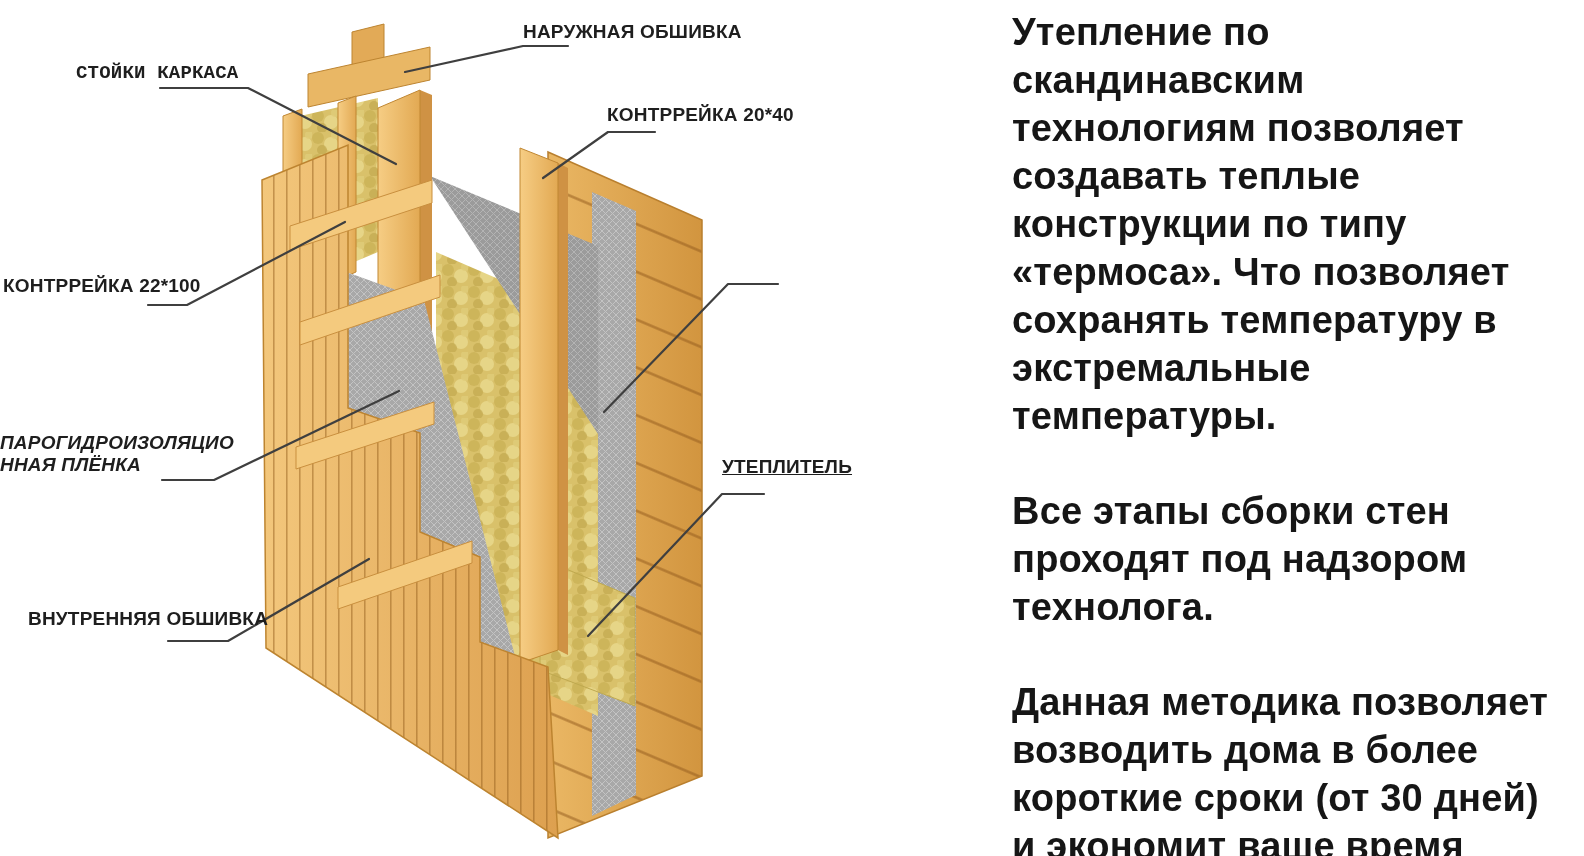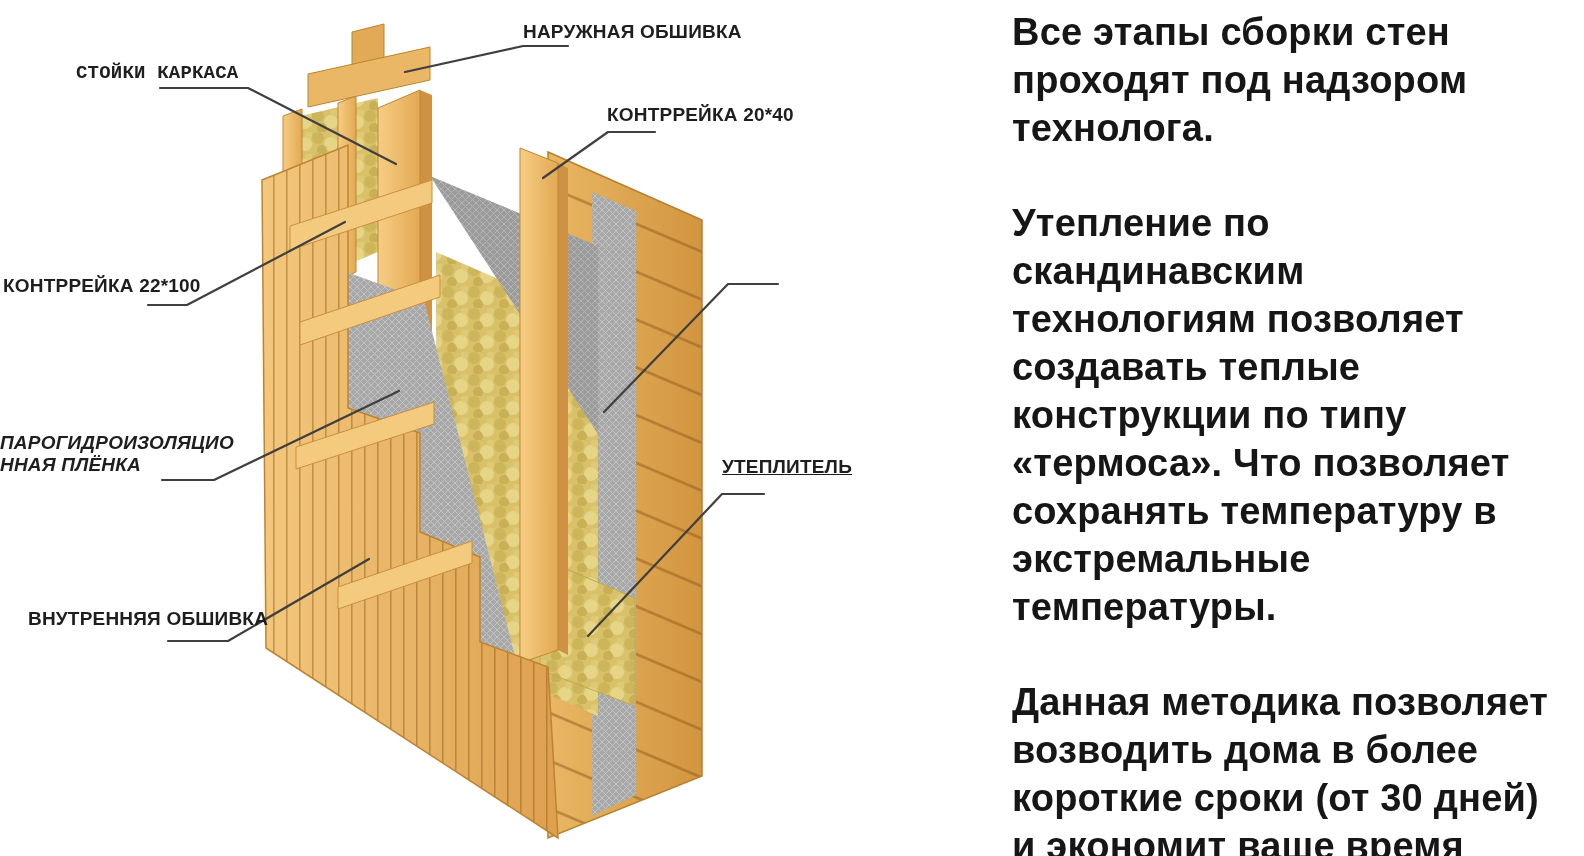--- a/index.html
+++ b/index.html
@@ -135,31 +135,31 @@
 
     <div class="lbl right" style="left:0px;top:432px;width:213px;">ПАРОГИДРОИЗОЛЯЦИО
 ННАЯ ПЛЁНКА</div>
 
     <div class="lbl" style="left:722px;top:456px;text-decoration:underline;">УТЕПЛИТЕЛЬ</div>
 
     <div class="lbl" style="left:28px;top:608px;">ВНУТРЕННЯЯ ОБШИВКА</div>
   </div>
 
   <div class="text-panel">
-    <p>Все этапы сборки стен
-проходят под надзором
-технолога.</p>
     <p>Утепление по
 скандинавским
 технологиям позволяет
 создавать теплые
 конструкции по типу
 «термоса». Что позволяет
 сохранять температуру в
 экстремальные
 температуры.</p>
+    <p>Все этапы сборки стен
+проходят под надзором
+технолога.</p>
     <p>Данная методика позволяет
 возводить дома в более
 короткие сроки (от 30 дней)
 и экономит ваше время</p>
   </div>
 
 </div>
 
 </body></html>

